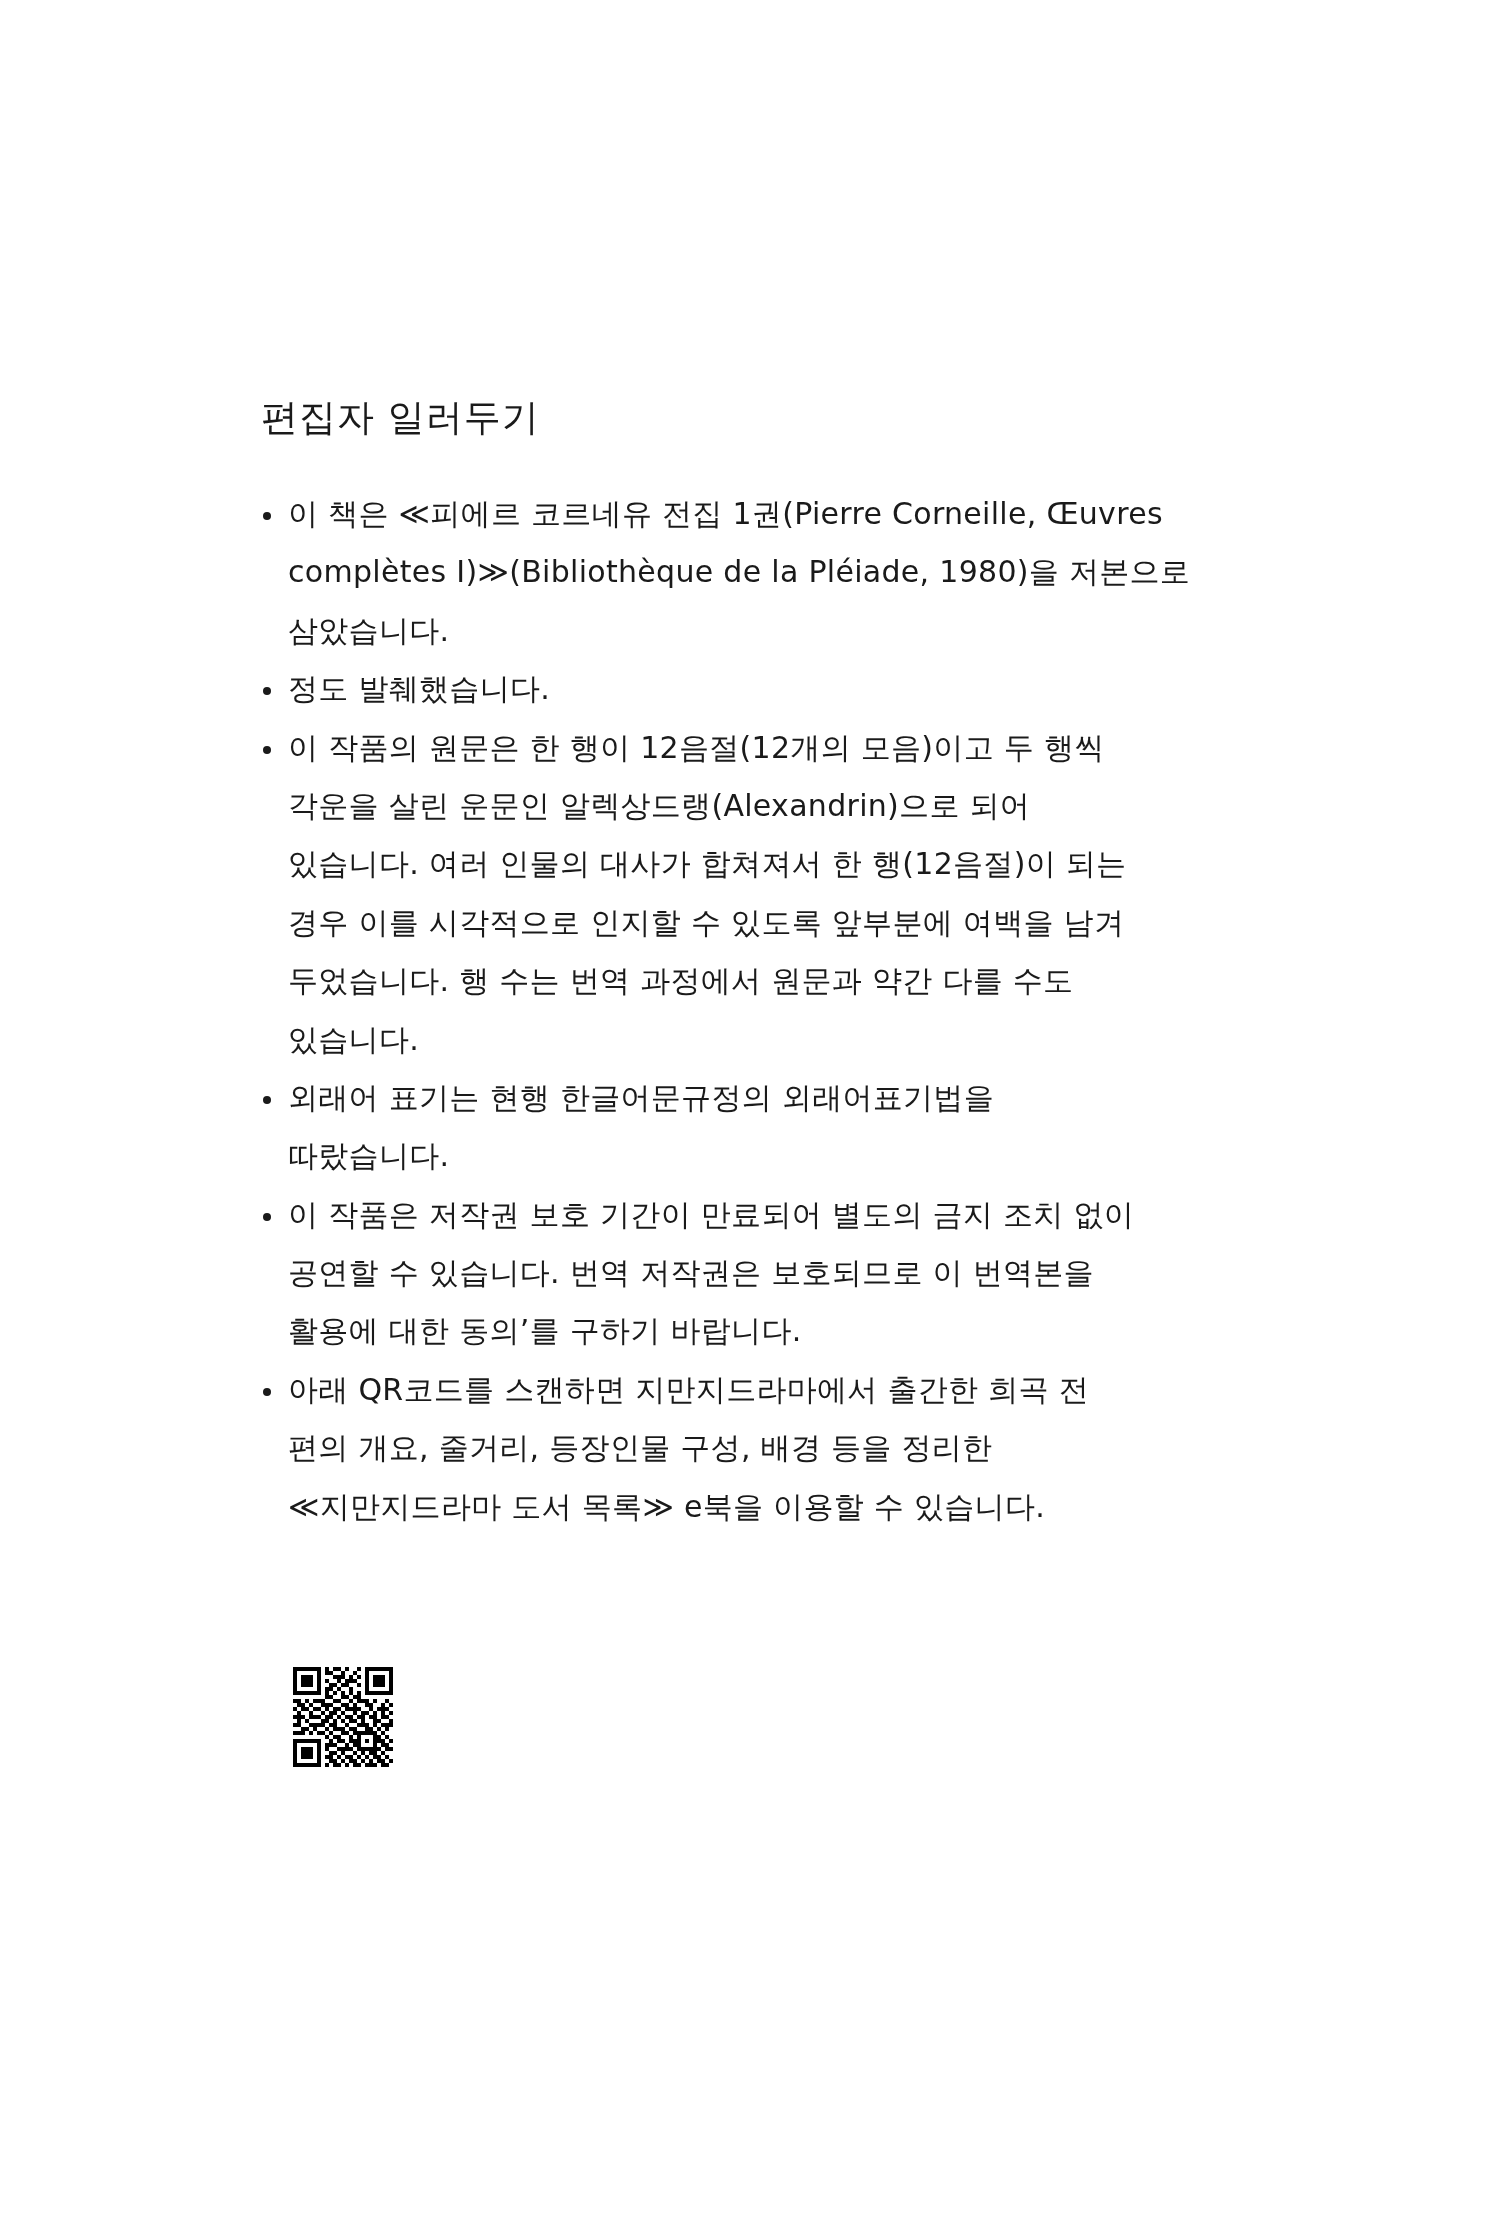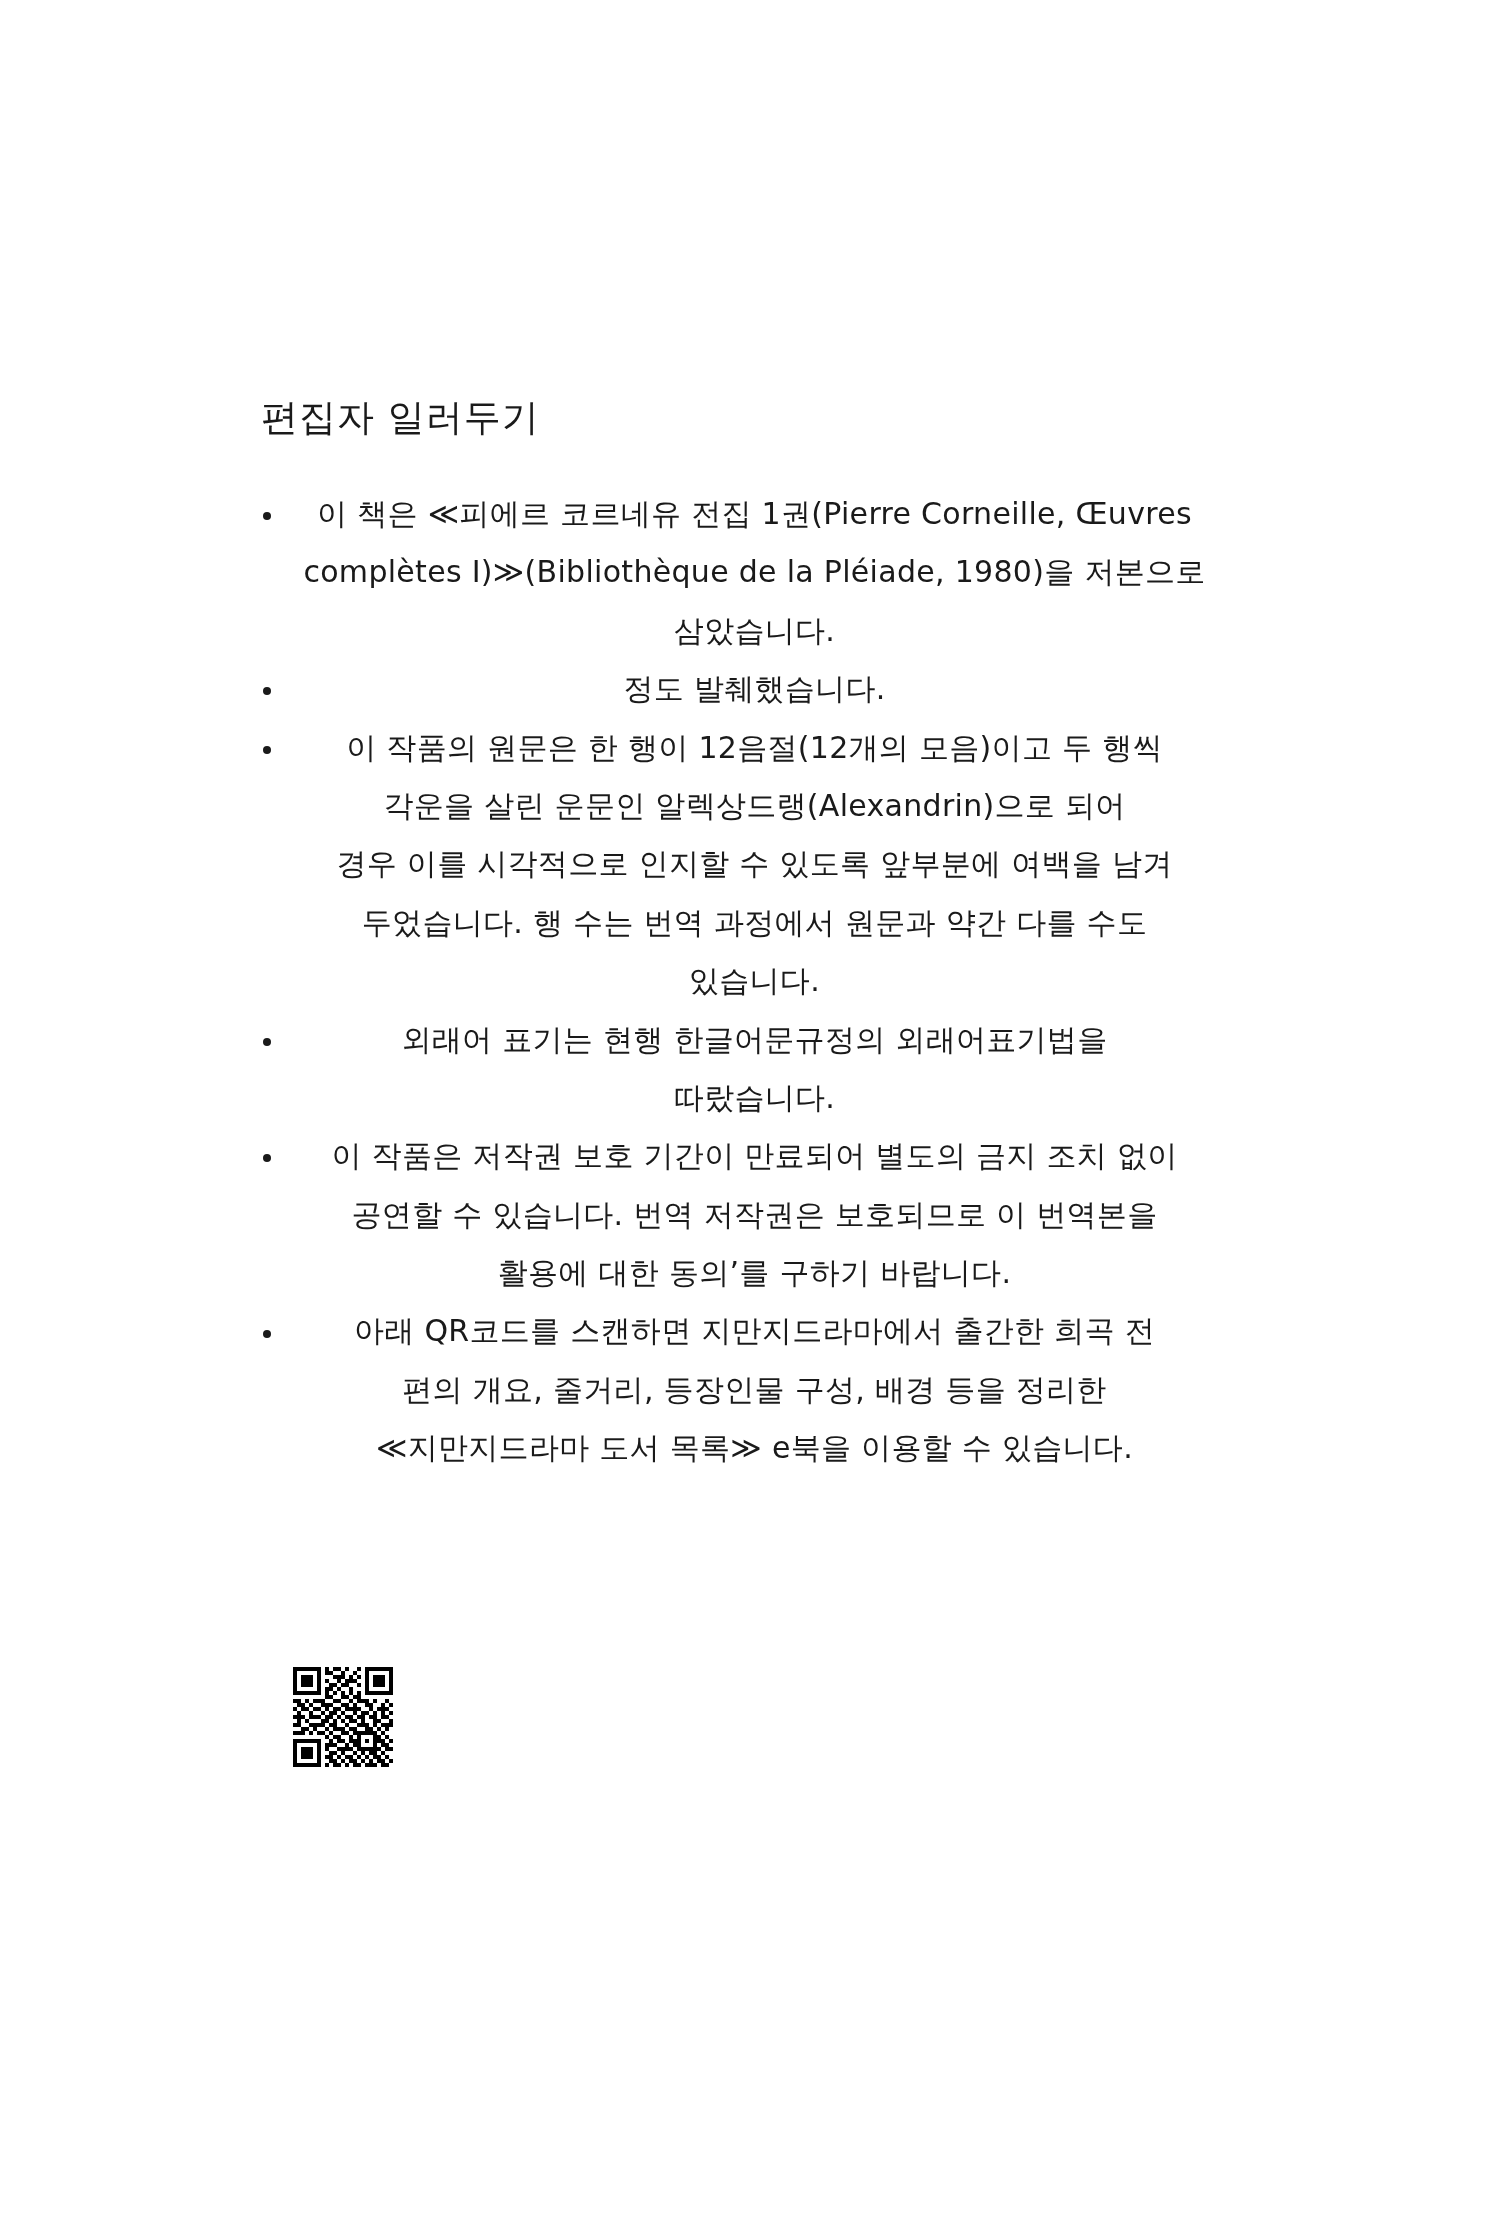--- a/index.html
+++ b/index.html
@@ -71,21 +71,20 @@
     }
     .line {
       display: block;
       height: 58.4px;
       line-height: 58.4px;
       font-size: 30px;
       white-space: nowrap;
       font-family: "DejaVu Sans", "Liberation Sans", sans-serif;
       letter-spacing: 0.3px;
       color: #1a1a1a;
-      text-align: center;
     }
     .qr {
       position: absolute;
       left: 293px;
       top: 1667px;
       width: 100px;
       height: 100px;
     }
     .qr svg {
       display: block;
@@ -108,20 +107,21 @@
       <span class="line">삼았습니다.</span>
     </li>
     <li class="note">
       <span class="bullet"></span>
       <span class="line">정도 발췌했습니다.</span>
     </li>
     <li class="note">
       <span class="bullet"></span>
       <span class="line">이 작품의 원문은 한 행이 12음절(12개의 모음)이고 두 행씩</span>
       <span class="line">각운을 살린 운문인 알렉상드랭(Alexandrin)으로 되어</span>
+      <span class="line">있습니다. 여러 인물의 대사가 합쳐져서 한 행(12음절)이 되는</span>
       <span class="line">경우 이를 시각적으로 인지할 수 있도록 앞부분에 여백을 남겨</span>
       <span class="line">두었습니다. 행 수는 번역 과정에서 원문과 약간 다를 수도</span>
       <span class="line">있습니다.</span>
     </li>
     <li class="note">
       <span class="bullet"></span>
       <span class="line">외래어 표기는 현행 한글어문규정의 외래어표기법을</span>
       <span class="line">따랐습니다.</span>
     </li>
     <li class="note">

